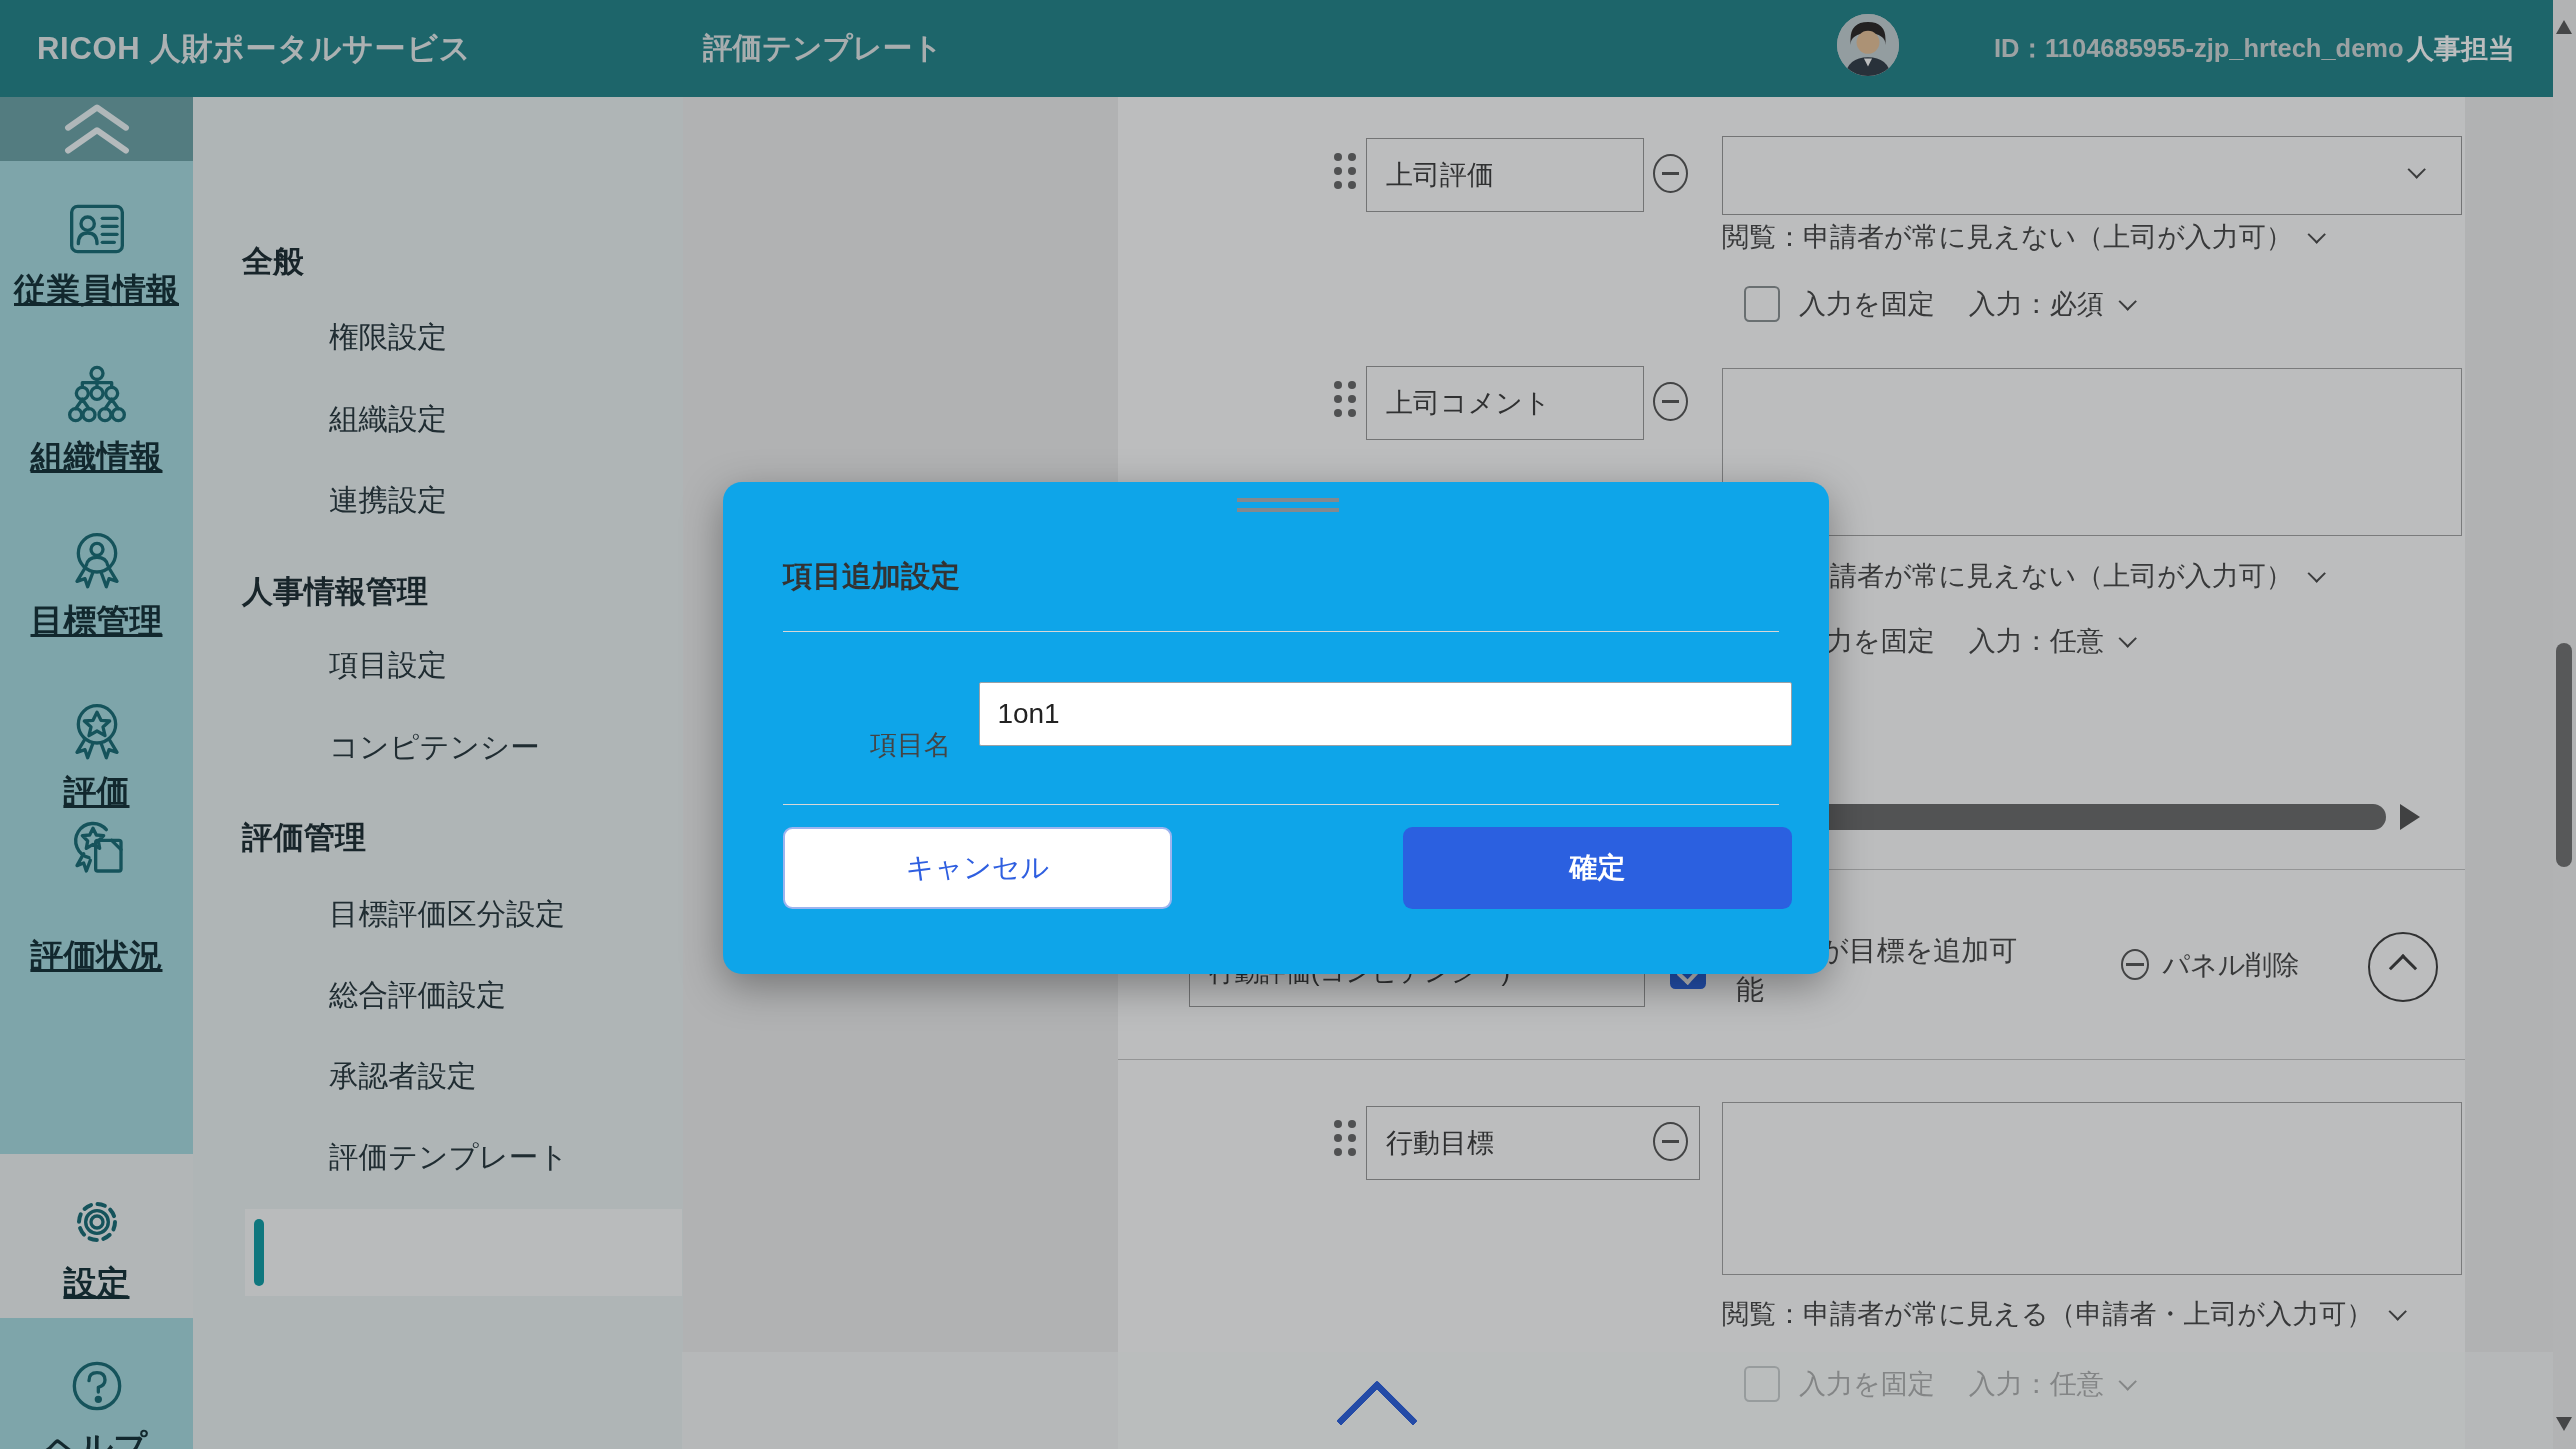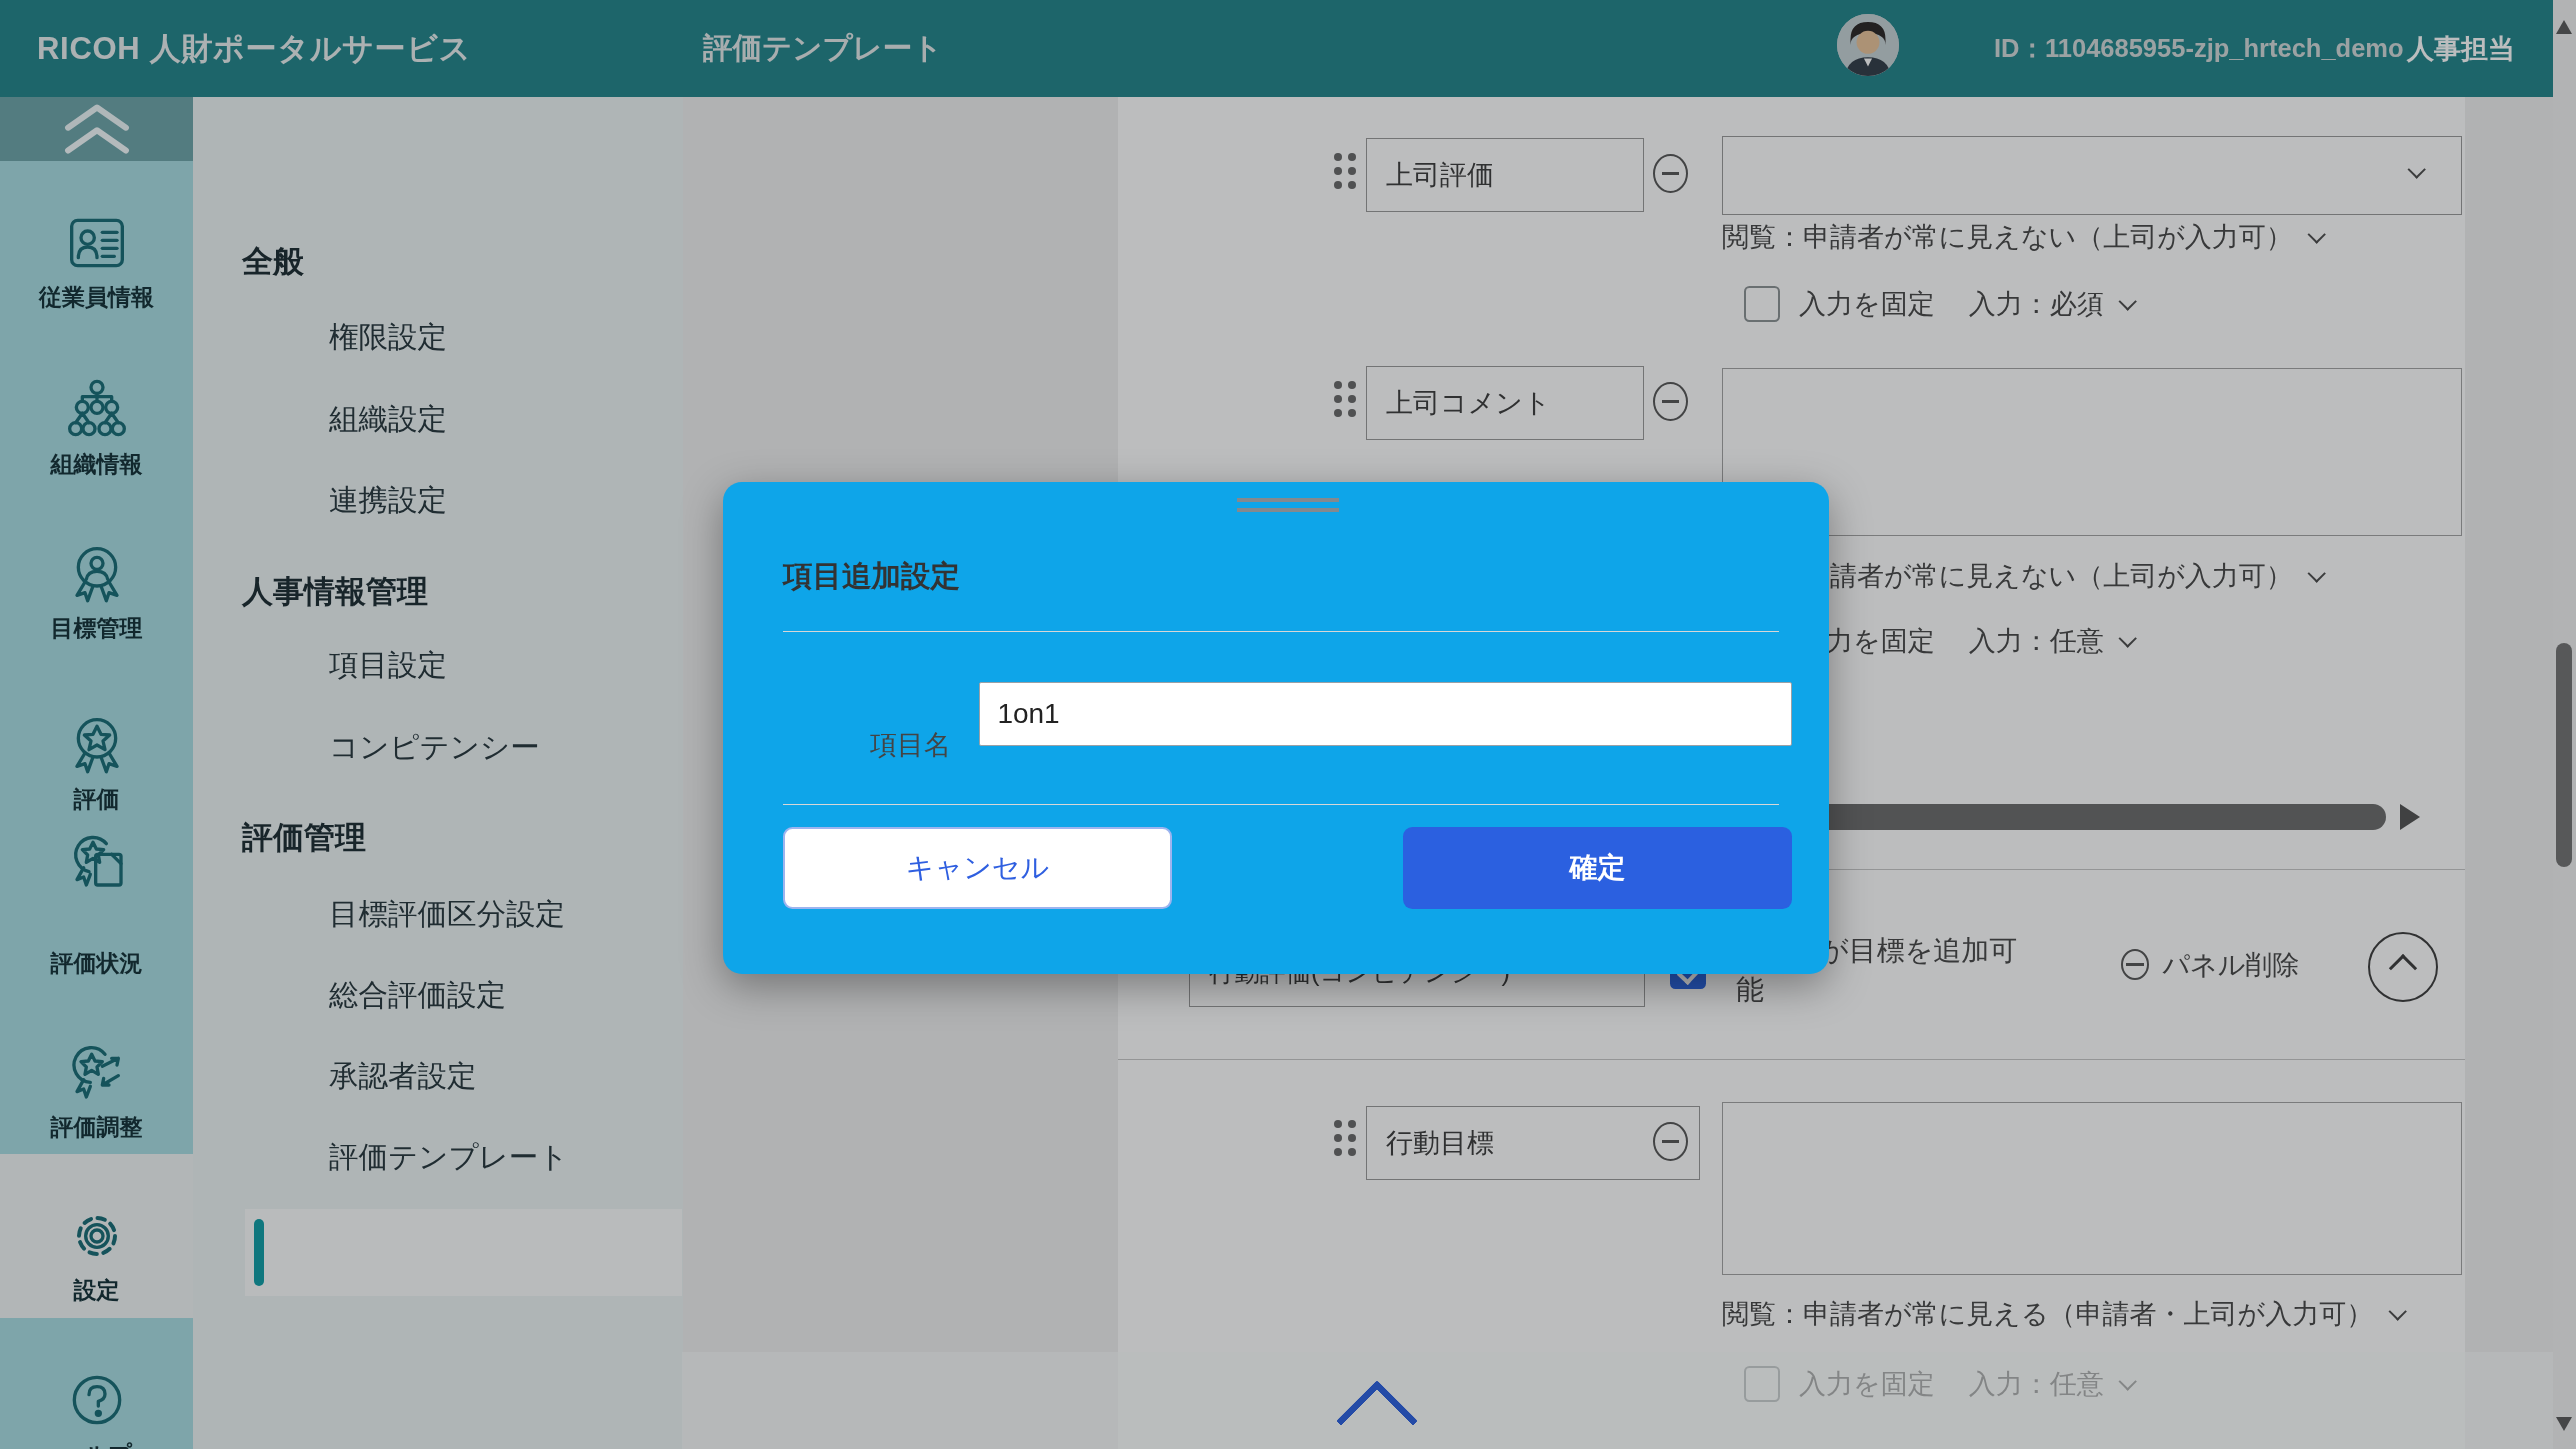--- a/index.html
+++ b/index.html
@@ -11,21 +11,21 @@
   .brand{left:37px;top:0;height:97px;display:flex;align-items:center;font-size:31px;font-weight:bold;color:#e9efef;letter-spacing:0.7px;}
   .pagetitle{left:703px;top:0;height:97px;display:flex;align-items:center;font-size:29.5px;font-weight:bold;color:#e4eaea;}
   .avatar{left:1837px;top:14px;width:62px;height:62px;border-radius:50%;overflow:hidden;background:#cfd8da;}
   .uid{left:1994px;top:0;height:97px;display:flex;align-items:center;font-size:25.5px;font-weight:bold;color:#d4dbdb;}
   .urole{left:2407px;top:0;height:97px;display:flex;align-items:center;font-size:27px;font-weight:bold;color:#ffffff;}
   
   .sidebar{left:0;top:97px;width:193px;height:1352px;background:#abdfe4;}
   .sb-top{left:0;top:0;width:193px;height:64px;background:#6fa6ab;display:flex;align-items:center;justify-content:center;}
   .sb-item{left:0;width:193px;height:164px;display:flex;flex-direction:column;align-items:center;justify-content:flex-end;padding-bottom:12px;cursor:pointer;}
   .sb-item.sel{background:#f2f6f6;}
-  .sb-label{font-size:23px;color:#16343a;font-weight:bold;margin-top:6.7px;white-space:nowrap;}
+  .sb-label{font-size:33px;color:#16343a;font-weight:bold;margin-top:6.7px;white-space:nowrap;text-decoration:underline;}
   .sb-ic{width:64px;height:64px;}
   .sb-ic svg{width:64px;height:64px;stroke:#1b6e78;fill:none;stroke-width:5;stroke-linecap:round;stroke-linejoin:round;}
   
   .subnav{left:193px;top:97px;width:490px;height:1352px;background:#eef4f5;}
   .sn-h{position:absolute;left:49px;font-size:31px;font-weight:bold;color:#1f2f35;white-space:nowrap;}
   .sn-i{position:absolute;left:136px;font-size:29.5px;color:#2a3a40;white-space:nowrap;cursor:pointer;}
   .sn-selrow{position:absolute;left:52px;top:1112px;width:437px;height:87px;background:#fbfdfd;}
   .sn-bar{position:absolute;left:61px;top:1122px;width:10px;height:67px;border-radius:5.4px;background:#12a0a8;}
   
   .panel{left:1118px;top:97px;width:1347px;height:1352px;background:#ffffff;}
@@ -160,32 +160,20 @@
             <path d="M62 22 A26 26 0 1 0 36 64"></path>
             <path d="M42 20 L47 30 L58 31 L50 39 L52 50 L42 44 L32 50 L34 39 L26 31 L37 30 Z"></path>
             <path d="M28 58 L18 76 L28 72 L32 84 L38 68"></path>
             <rect x="46" y="38" width="38" height="46" rx="3"></rect>
             <path d="M70 38 L84 52"></path>
           </svg>
       </span>
       <span class="sb-label">評価状況</span>
     </div>
 
-    <div class="abs sb-item" style="top:894px;">
-      <span class="sb-ic">
-        <svg viewBox="0 0 96 96">
-            <path d="M60 20 A26 26 0 1 0 38 62"></path>
-            <path d="M40 20 L45 30 L56 31 L48 39 L50 50 L40 44 L30 50 L32 39 L24 31 L35 30 Z"></path>
-            <path d="M28 58 L18 76 L28 72 L32 84 L38 68"></path>
-            <path d="M56 38 L80 26 M80 26 L70 26 M80 26 L78 36"></path>
-            <path d="M80 52 L56 66 M56 66 L66 66 M56 66 L58 56"></path>
-          </svg>
-      </span>
-      <span class="sb-label">評価調整</span>
-    </div>
 
     <div class="abs sb-item sel" style="top:1057px;">
       <span class="sb-ic">
         <svg viewBox="0 0 96 96">
             <circle cx="48" cy="48" r="27" stroke-width="6" stroke-dasharray="11.3 9.9"></circle>
             <circle cx="48" cy="48" r="17" stroke-width="5"></circle>
             <circle cx="48" cy="48" r="9" stroke-width="5"></circle>
           </svg>
       </span>
       <span class="sb-label">設定</span>

